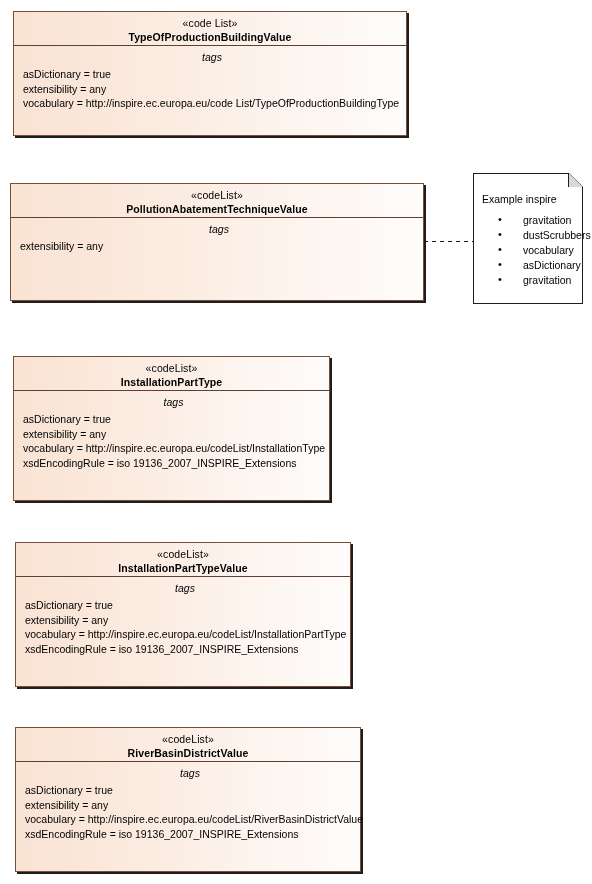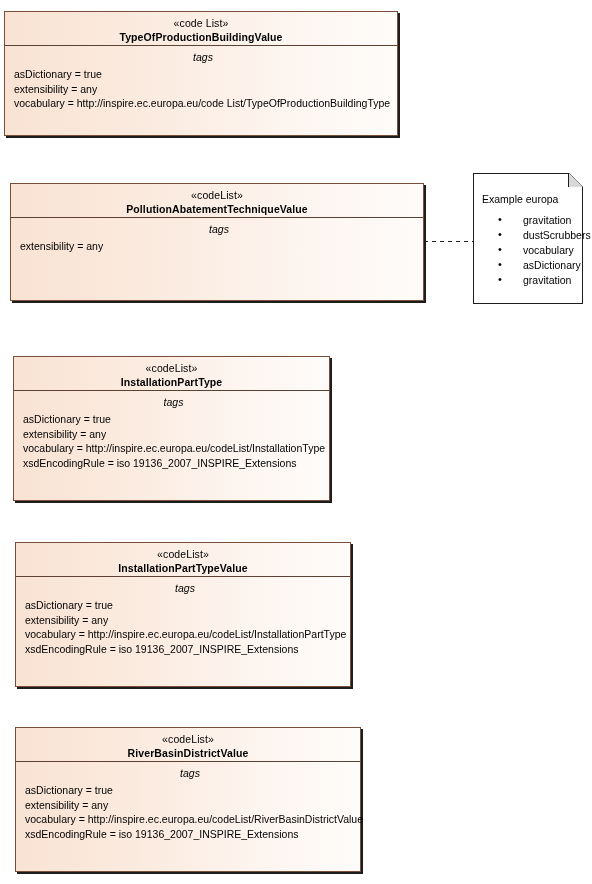--- a/index.html
+++ b/index.html
@@ -149,21 +149,21 @@
   .connector {
     position: absolute;
     height: 1px;
     background-image: repeating-linear-gradient(
         to right, #1d1d1d 0, #1d1d1d 4px, rgba(0,0,0,0) 4px, rgba(0,0,0,0) 8px);
   }
 </style>
 </head>
 <body>
 
-<div class="uml-class" style="left:4px; top:11px; width:394px; height:125px;">
+<div class="uml-class" style="left:13px; top:11px; width:394px; height:125px;">
   <div class="uml-header" style="height:34px;">
     <span class="stereotype">«code List»</span>
     <span class="class-name">TypeOfProductionBuildingValue</span>
   </div>
   <div class="uml-body">
     <div class="tags-label">tags</div>
     <ul class="tag-list">
       <li>asDictionary = true</li>
       <li>extensibility = any</li>
       <li>vocabulary = http://inspire.ec.europa.eu/code List/TypeOfProductionBuildingType</li>
@@ -186,21 +186,21 @@
 
 <div class="connector" style="left:424px; top:241px; width:49px;"></div>
 
 <div class="uml-note" style="left:473px; top:173px; width:110px; height:131px;">
   <div class="note-top" style="width:96px;"></div>
   <div class="note-right" style="height:117px;"></div>
   <div class="note-fold"></div>
   <div class="note-fold-edge-h"></div>
   <div class="note-fold-edge-v"></div>
   <div class="note-content">
-    <div class="note-title">Example europa</div>
+    <div class="note-title">Example inspire</div>
     <ul class="note-bullets">
       <li>gravitation</li>
       <li>dustScrubbers</li>
       <li>vocabulary</li>
       <li>asDictionary</li>
       <li>gravitation</li>
     </ul>
   </div>
 </div>
 

